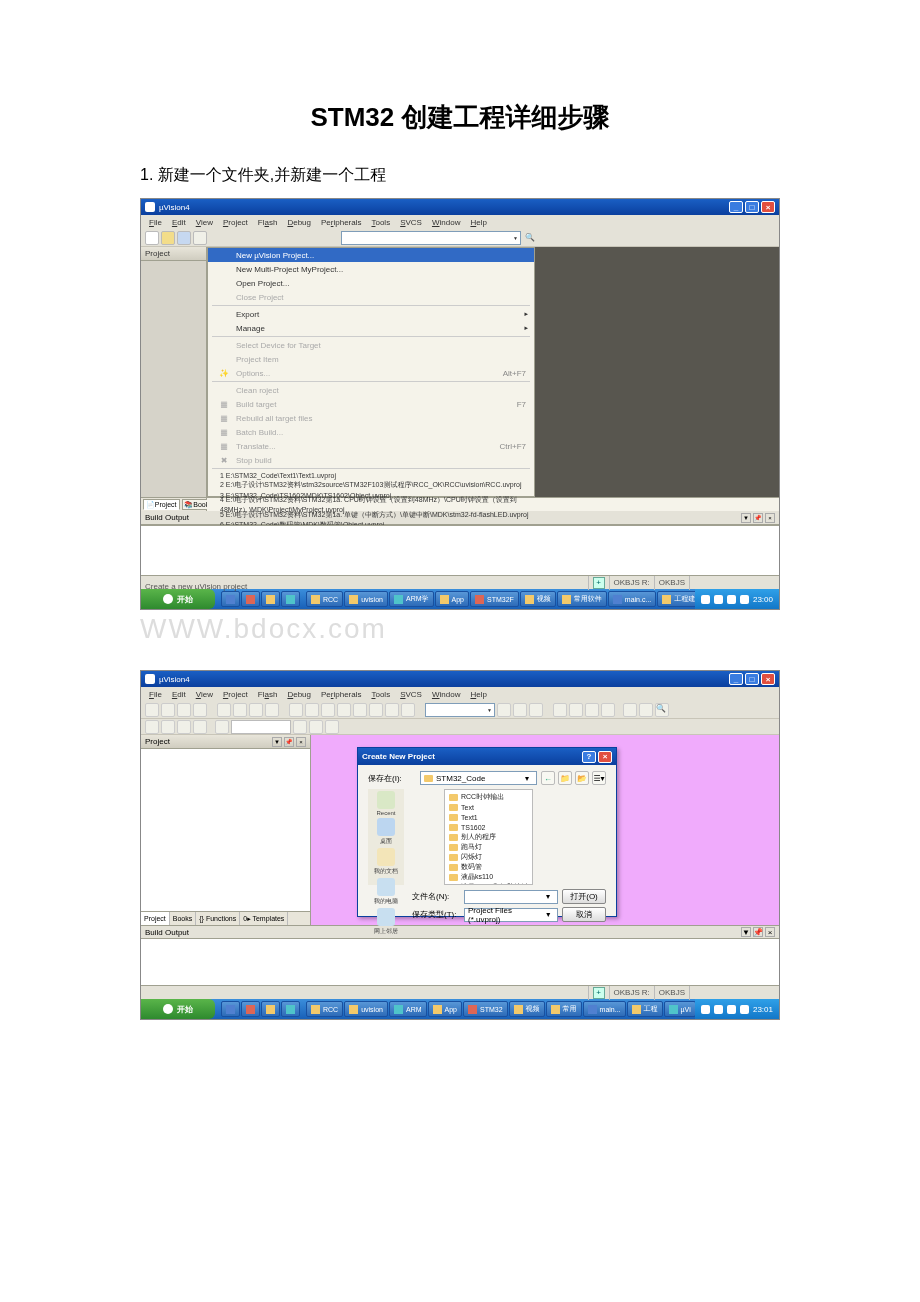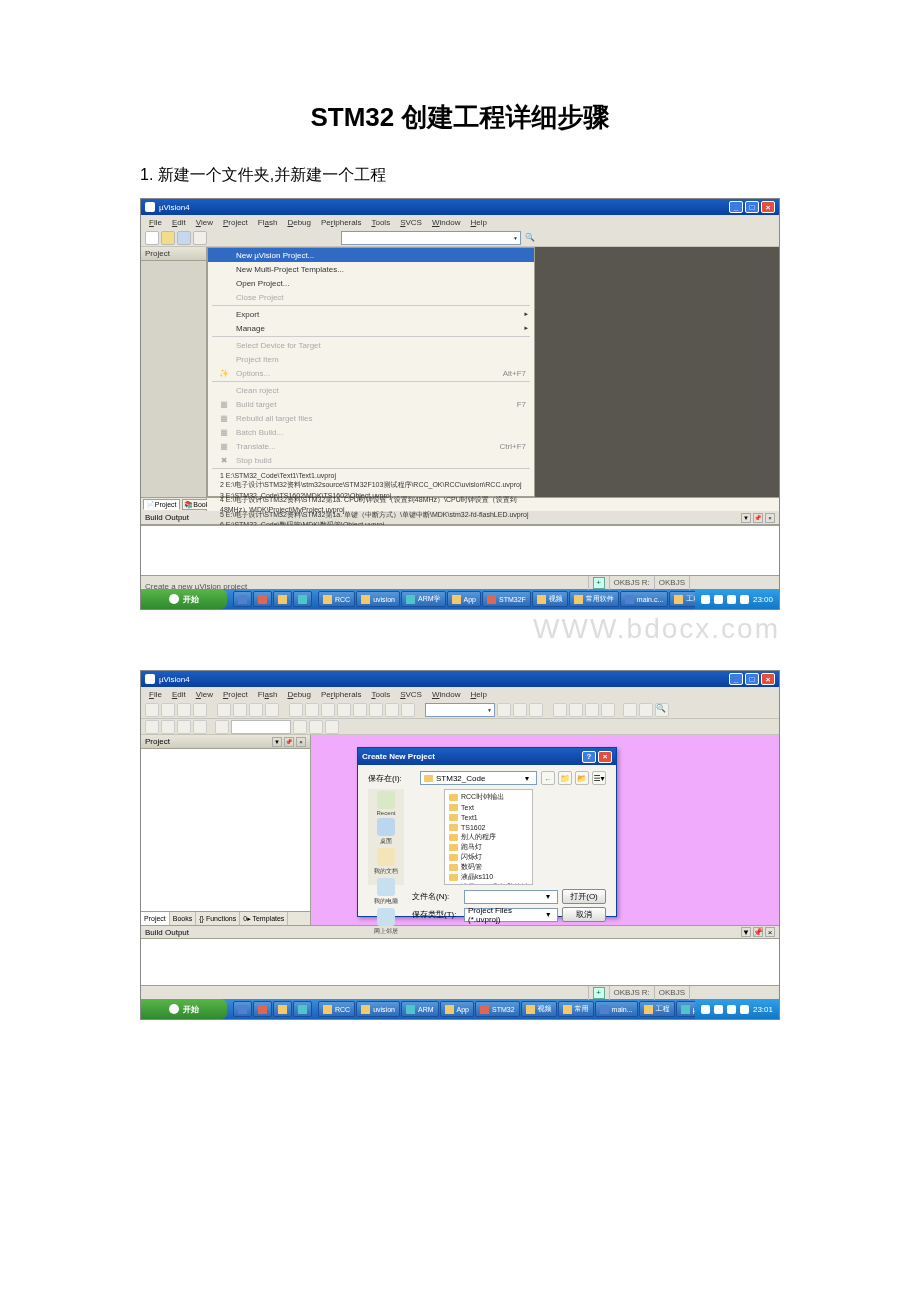--- a/index.html
+++ b/index.html
@@ -1,20 +1,20 @@
 <!DOCTYPE html>
 <html><head>
   <meta charset="utf-8">
   <style>
     * { margin: 0; padding: 0; box-sizing: border-box; }
     body { font-family: "SimSun", Arial, sans-serif; background: #fff; width: 920px; margin: 0 auto; }
     .page { padding: 100px 140px 40px 140px; }
     h1 { font-size: 26px; font-weight: bold; text-align: center; margin-bottom: 30px; }
     .text-line { font-size: 16px; margin-bottom: 12px; }
-    .watermark { text-align: right; color: #ddd; font-size: 28px; font-family: Arial; letter-spacing: 2px; margin: -5px 0 25px 0; }
+    .watermark { text-align: left; color: #ddd; font-size: 28px; font-family: Arial; letter-spacing: 2px; margin: -5px 0 25px 0; }
     
     
     .screenshot1 { border: 1px solid #888; margin-bottom: 8px; font-size: 8px; font-family: "Tahoma", Arial, sans-serif; background: #d6d3c9; }
     .titlebar { height: 16px; background: linear-gradient(to bottom, #1a5fc4, #0a3f9e); color: #fff; display: flex; align-items: center; justify-content: space-between; padding: 0 4px; }
     .titleleft { display:flex; align-items:center; gap:4px;}
     .appicon { width:10px; height:10px; background:#fff; display:inline-block; border-radius:2px;}
     .wincontrols { display:flex; gap:2px; }
     .winbtn { width:14px; height:12px; display:flex; align-items:center; justify-content:center; font-size:8px; font-weight:bold; border:1px solid #fff; border-radius:2px; }
     .winbtn.min { background:#3a7ce0; }
     .winbtn.max { background:#3a7ce0; }
@@ -57,21 +57,21 @@
     .buildhdr1 .controls { display:flex; gap:2px; font-size:6px;}
     .ctrlbtn { width:10px; height:10px; border:1px solid #aaa; display:flex; align-items:center; justify-content:center;}
     
     .statusbar1 { height:14px; background:#e4e2d8; display:flex; color:#555; border-top:1px solid #a0a090; font-size:8px;}
     .statusleft { flex:1; padding-left:4px; display:flex; align-items:center;margin-top:8px;}
     .statusright { display:flex; align-items:center;}
     .statbox { border-left:1px solid #bbb; padding:0 4px; height:14px; display:flex; align-items:center; gap:2px;}
     .plusbtn { width:12px; height:12px; border:1px solid #6a9; background:#cfe; color:#066; display:flex; align-items:center; justify-content:center;}
     
     .taskbar1 { height:20px; background: linear-gradient(#3b8edb,#1860b8); display:flex; align-items:center; font-size:8px; color:#fff;}
-    .startbtn { height:20px; padding:0 28px; background:linear-gradient(#5ab54a,#2e8a2e); display:flex; align-items:center; gap:4px; font-weight:bold; border-radius:0 6px 6px 0;}
+    .startbtn { height:20px; padding:0 22px; background:linear-gradient(#5ab54a,#2e8a2e); display:flex; align-items:center; gap:4px; font-weight:bold; border-radius:0 6px 6px 0;}
     .startorb { width:10px; height:10px; border-radius:50%; background:#fff;}
     .taskbtns { display:flex; gap:1px; padding-left:4px; flex:1; overflow:hidden;}
     .taskbtn { height:16px; padding:0 4px; background:linear-gradient(#5897d7,#2d6bb8); display:flex; align-items:center; gap:3px; border:1px solid #1850a0; border-radius:2px; white-space:nowrap; font-size:7px;}
     .taskbtn.active { background:linear-gradient(#2d6bb8,#18488a); box-shadow: inset 1px 1px 2px #0a2f60;}
     .taskbtn .ticon { width:9px; height:9px; display:inline-block;}
     .ticon.folder { background:#f3c96b;}
     .ticon.cyan { background:#4fc4ca;}
     .ticon.red { background:#d65;}
     .ticon.blue { background:#5080d0;}
     .ticon.green{ background:#5a5;}
@@ -171,21 +171,21 @@
         <div class="leftbody1"></div>
       </div>
 
       <div class="projmenu">
         <div class="item hover">
             <span class="iconbox"></span>
             <span>New µVision Project...</span>
           </div>
         <div class="item">
             <span class="iconbox"></span>
-            <span>New Multi-Project Templates...</span>
+            <span>New Multi-Project MyProject...</span>
           </div>
         <div class="item">
             <span class="iconbox"></span>
             <span>Open Project...</span>
           </div>
         <div class="item disabled">
             <span class="iconbox"></span>
             <span>Close Project</span>
           </div>
         <div class="sep"></div>

